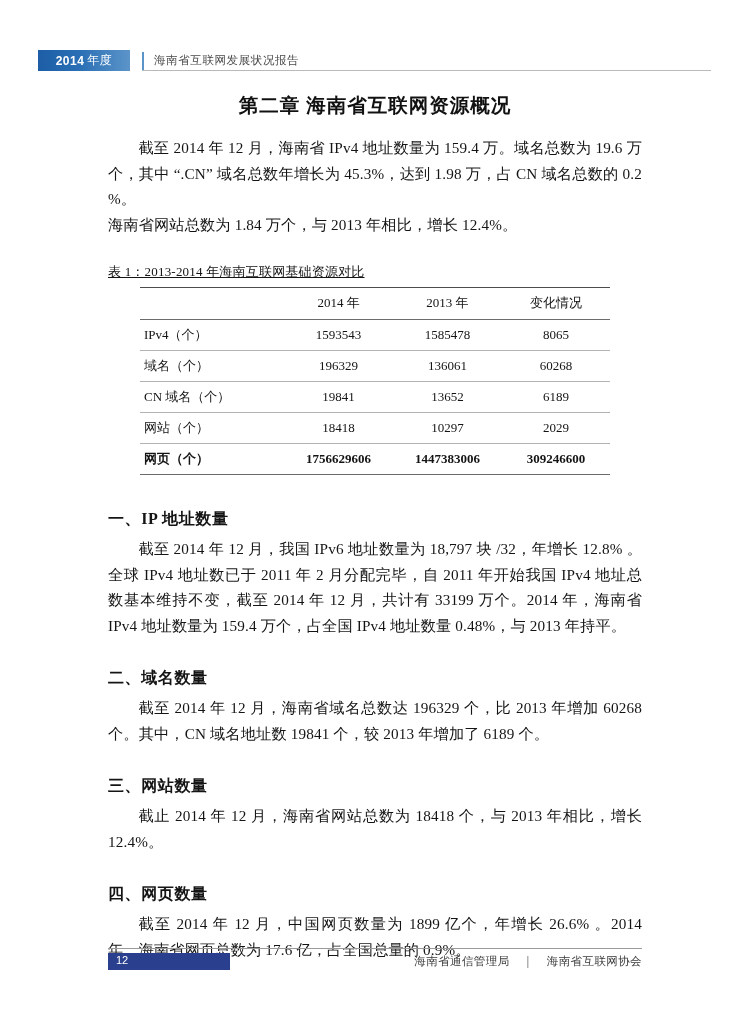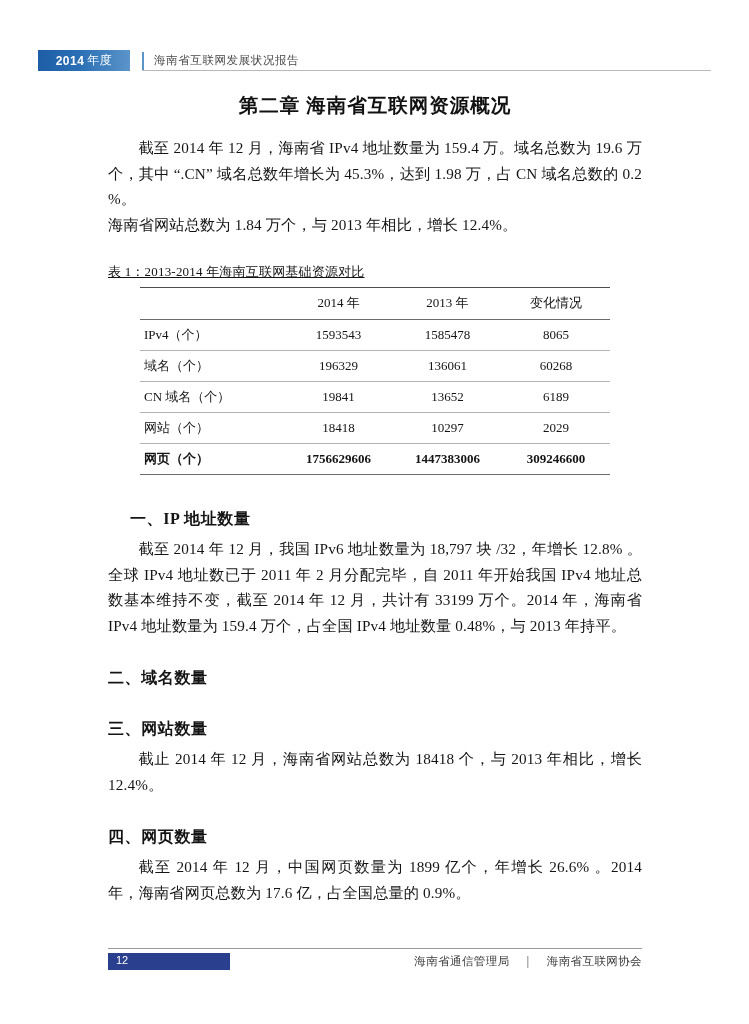--- a/index.html
+++ b/index.html
@@ -130,21 +130,21 @@
   .col-num   { text-align: center; width: 106px; }
   th.col-label { }
 
   
   h2.sec {
     font-size: 16px;
     font-weight: bold;
     margin: 30px 0 6px 0;
     letter-spacing: 0.6px;
   }
-  h2.sec.first { margin-top: 34px; margin-left: 22px; }
+  h2.sec.first { margin-top: 34px; }
 
   
   .footer {
     position: absolute;
     left: 108px;
     top: 948px;
     width: 534px;
   }
   .footer-rule {
     position: absolute;
@@ -246,20 +246,21 @@
             <td class="col-num">309246600</td>
           </tr>
         </tbody>
       </table>
     </div>
 
     <h2 class="sec first">一、IP 地址数量</h2>
     <p class="para indent">截至 2014 年 12 月，我国 IPv6 地址数量为 18,797 块 /32，年增长 12.8% 。全球 IPv4 地址数已于 2011 年 2 月分配完毕，自 2011 年开始我国 IPv4 地址总数基本维持不变，截至 2014 年 12 月，共计有 33199 万个。2014 年，海南省 IPv4 地址数量为 159.4 万个，占全国 IPv4 地址数量 0.48%，与 2013 年持平。</p>
 
     <h2 class="sec">二、域名数量</h2>
+    <p class="para indent">截至 2014 年 12 月，海南省域名总数达 196329 个，比 2013 年增加 60268 个。其中，CN 域名地址数 19841 个，较 2013 年增加了 6189 个。</p>
 
     <h2 class="sec">三、网站数量</h2>
     <p class="para indent">截止 2014 年 12 月，海南省网站总数为 18418 个，与 2013 年相比，增长 12.4%。</p>
 
     <h2 class="sec">四、网页数量</h2>
     <p class="para indent">截至 2014 年 12 月，中国网页数量为 1899 亿个，年增长 26.6% 。2014 年，海南省网页总数为 17.6 亿，占全国总量的 0.9%。</p>
 
   </div>
 
   <div class="footer">

